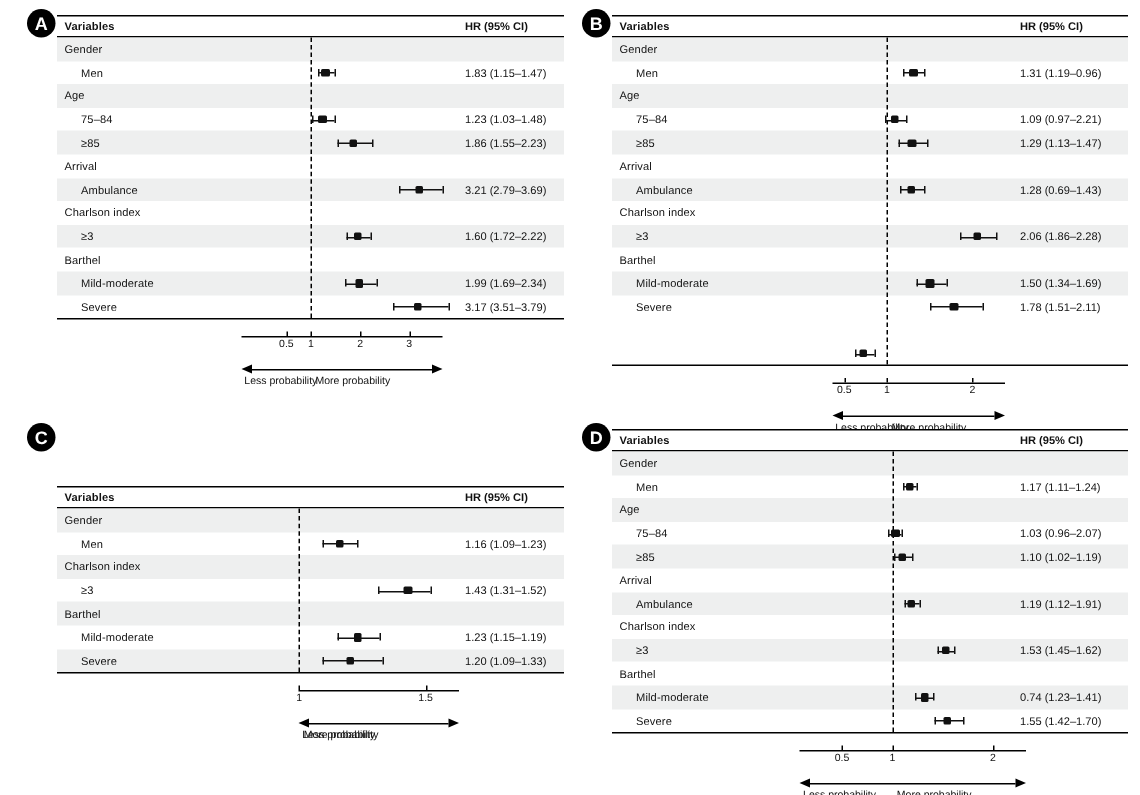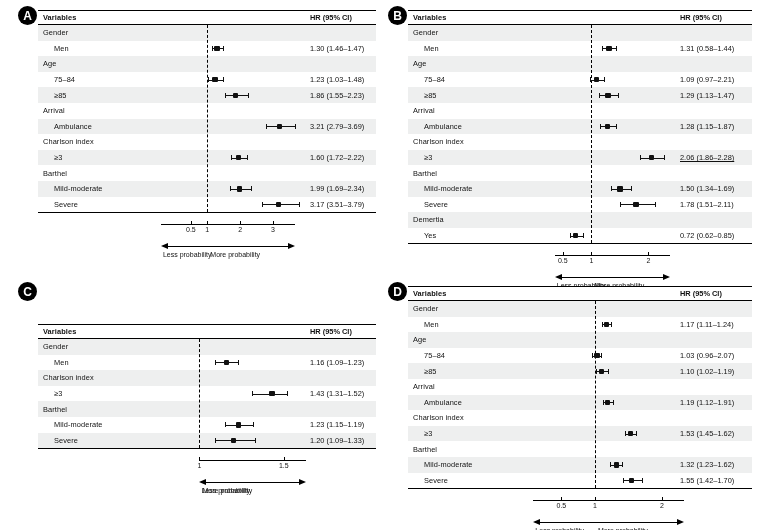--- a/index.html
+++ b/index.html
@@ -62,21 +62,21 @@
   <div class="plotbox" id="plot-a" style="left:20px;top:4px;width:338px;height:256px;">
       <div class="row head" style="top: 0px; height: 15px;">
         <span class="cell-var bold">Variables</span>
         <span class="cell-hr bold" style="left:272px;">HR (95% CI)</span>
       </div>
       <div class="row shaded" style="top: 15px; height: 15.6px;">
         <span class="cell-var">Gender</span>
       </div>
       <div class="row" style="top: 30.6px; height: 15.6px;">
         <span class="cell-var indent">Men</span>
-        <span class="cell-hr" style="left: 272px;">1.30 (1.46–1.47)</span>
+        <span class="cell-hr" style="left: 272px;">1.83 (1.15–1.47)</span>
       </div>
       <div class="row shaded" style="top: 46.2px; height: 15.6px;">
         <span class="cell-var">Age</span>
       </div>
       <div class="row" style="top: 61.8px; height: 15.6px;">
         <span class="cell-var indent">75–84</span>
         <span class="cell-hr" style="left: 272px;">1.23 (1.03–1.48)</span>
       </div>
       <div class="row shaded" style="top: 77.4px; height: 15.6px;">
         <span class="cell-var indent">≥85</span>
@@ -173,64 +173,57 @@
   <div class="plotbox" id="plot-b" style="left:20px;top:4px;width:344px;height:276px;">
       <div class="row head" style="top: 0px; height: 15px;">
         <span class="cell-var bold">Variables</span>
         <span class="cell-hr bold" style="left:272px;">HR (95% CI)</span>
       </div>
       <div class="row shaded" style="top: 15px; height: 15.6px;">
         <span class="cell-var">Gender</span>
       </div>
       <div class="row" style="top: 30.6px; height: 15.6px;">
         <span class="cell-var indent">Men</span>
-        <span class="cell-hr" style="left: 272px;">1.31 (0.58–1.44)</span>
+        <span class="cell-hr" style="left: 272px;">1.31 (1.19–0.96)</span>
       </div>
       <div class="row shaded" style="top: 46.2px; height: 15.6px;">
         <span class="cell-var">Age</span>
       </div>
       <div class="row" style="top: 61.8px; height: 15.6px;">
         <span class="cell-var indent">75–84</span>
         <span class="cell-hr" style="left: 272px;">1.09 (0.97–2.21)</span>
       </div>
       <div class="row shaded" style="top: 77.4px; height: 15.6px;">
         <span class="cell-var indent">≥85</span>
         <span class="cell-hr" style="left: 272px;">1.29 (1.13–1.47)</span>
       </div>
       <div class="row" style="top: 93px; height: 15.6px;">
         <span class="cell-var">Arrival</span>
       </div>
       <div class="row shaded" style="top: 108.6px; height: 15.6px;">
         <span class="cell-var indent">Ambulance</span>
-        <span class="cell-hr" style="left: 272px;">1.28 (1.15–1.87)</span>
+        <span class="cell-hr" style="left: 272px;">1.28 (0.69–1.43)</span>
       </div>
       <div class="row" style="top: 124.2px; height: 15.6px;">
         <span class="cell-var">Charlson index</span>
       </div>
       <div class="row shaded" style="top: 139.8px; height: 15.6px;">
         <span class="cell-var indent">≥3</span>
-        <span class="cell-hr" style="left: 272px; text-decoration: underline;">2.06 (1.86–2.28)</span>
+        <span class="cell-hr" style="left: 272px;">2.06 (1.86–2.28)</span>
       </div>
       <div class="row" style="top: 155.4px; height: 15.6px;">
         <span class="cell-var">Barthel</span>
       </div>
       <div class="row shaded" style="top: 171px; height: 15.6px;">
         <span class="cell-var indent">Mild-moderate</span>
         <span class="cell-hr" style="left: 272px;">1.50 (1.34–1.69)</span>
       </div>
       <div class="row" style="top: 186.6px; height: 15.6px;">
         <span class="cell-var indent">Severe</span>
         <span class="cell-hr" style="left: 272px;">1.78 (1.51–2.11)</span>
-      </div>
-      <div class="row shaded" style="top: 202.2px; height: 15.6px;">
-        <span class="cell-var">Demertia</span>
-      </div>
-      <div class="row" style="top: 217.8px; height: 15.6px;">
-        <span class="cell-var indent">Yes</span>
-        <span class="cell-hr" style="left: 272px;">0.72 (0.62–0.85)</span>
       </div>
       <div class="axis" style="left: 0px; top: 233.4px; width: 344px;"></div>
       <div class="refline" style="left: 183.343px; top: 15px; height: 218.4px;"></div>
       <div class="est" style="left: 0px; top: 30.6px; height: 15.6px; width: 344px;">
         <span class="ci" style="left:194.17391304347825px;width:14.251207729468604px;"></span>
         <span class="cap" style="left:194.17391304347825px;"></span>
         <span class="cap" style="left:208.42512077294685px;"></span>
         <span class="pt" style="left:201.0144927536232px;"></span>
       </div>
       <div class="est" style="left: 0px; top: 61.8px; height: 15.6px; width: 344px;">
@@ -398,21 +391,21 @@
       </div>
       <div class="row shaded" style="top: 139.8px; height: 15.6px;">
         <span class="cell-var indent">≥3</span>
         <span class="cell-hr" style="left: 272px;">1.53 (1.45–1.62)</span>
       </div>
       <div class="row" style="top: 155.4px; height: 15.6px;">
         <span class="cell-var">Barthel</span>
       </div>
       <div class="row shaded" style="top: 171px; height: 15.6px;">
         <span class="cell-var indent">Mild-moderate</span>
-        <span class="cell-hr" style="left: 272px;">1.32 (1.23–1.62)</span>
+        <span class="cell-hr" style="left: 272px;">0.74 (1.23–1.41)</span>
       </div>
       <div class="row" style="top: 186.6px; height: 15.6px;">
         <span class="cell-var indent">Severe</span>
         <span class="cell-hr" style="left: 272px;">1.55 (1.42–1.70)</span>
       </div>
       <div class="axis" style="left: 0px; top: 202.2px; width: 344px;"></div>
       <div class="refline" style="left: 186.886px; top: 15px; height: 187.2px;"></div>
       <div class="est" style="left: 0px; top: 30.6px; height: 15.6px; width: 344px;">
         <span class="ci" style="left:194.26136363636363px;width:8.715909090909093px;"></span>
         <span class="cap" style="left:194.26136363636363px;"></span>

